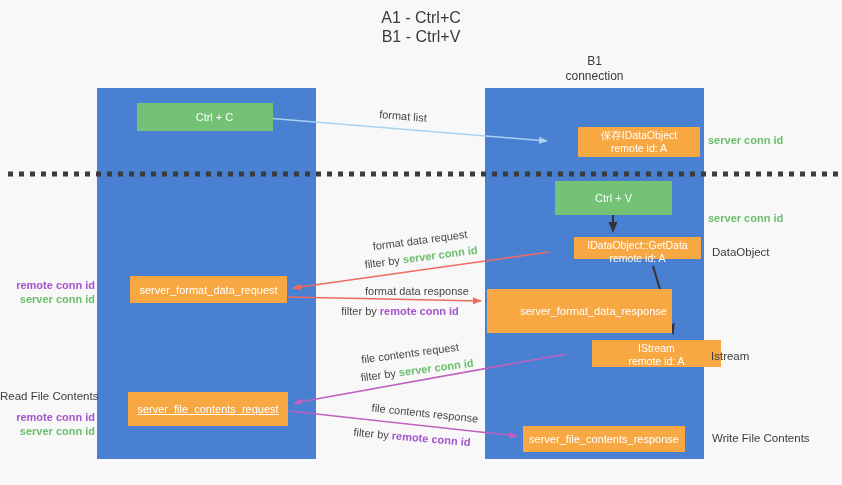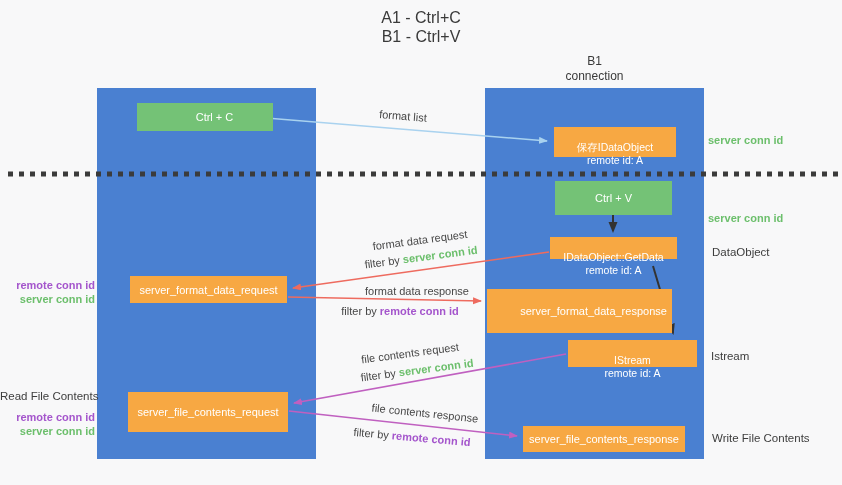--- a/index.html
+++ b/index.html
@@ -21,21 +21,21 @@
     font-size:12px; line-height:15px; color:#3a3a3a;
   }
   .overlay{position:absolute; left:0; top:0; width:842px; height:485px; pointer-events:none;}
   .node{
     position:absolute; color:#fff; text-align:center; font-size:11px;
     white-space:nowrap; z-index:2;
   }
   .green-node{background:#74c276;}
   .orange-node{background:#f7a843;}
   .single{display:flex; align-items:center; justify-content:center;}
-  .two-line{font-size:10.5px; line-height:13px; padding-top:14px; box-sizing:border-box;}
+  .two-line{font-size:10.5px; line-height:13px; padding-top:2px; box-sizing:border-box;margin-left:24px;}
   .alabel{
     position:absolute; white-space:nowrap; font-size:11px; color:#474747;
     transform:translate(-50%,-50%) rotate(var(--r,0deg)); z-index:3;
   }
   .side-label{
     position:absolute; white-space:nowrap; font-size:11.5px; color:#3d3d3d; z-index:3;
   }
   .left-label{
     position:absolute; left:0; width:95px; text-align:right;
     white-space:nowrap; font-size:11.5px; color:#3d3d3d; z-index:3;
@@ -116,21 +116,21 @@
 
   <div class="node orange-node single" style="left:487px; top:289px; width:157px; height:44px;padding-left:28px;">
     <span>server_format_data_response</span>
   </div>
 
   <div class="node orange-node two-line" style="left:568px; top:340px; width:129px; height:27px;">
     <div>IStream</div>
     <div>remote id: A</div>
   </div>
 
-  <div class="node orange-node single" style="left:128px; top:392px; width:160px; height:40px;">
+  <div class="node orange-node single" style="left:128px; top:392px; width:160px; height:34px;text-decoration:underline;">
     <span>server_file_contents_request</span>
   </div>
 
   <div class="node orange-node single" style="left:523px; top:426px; width:162px; height:26px;">
     <span>server_file_contents_response</span>
   </div>
 
   <div class="alabel" style="left:403px; top:116px; --r:4.5deg;">format list</div>
 
   <div class="alabel" style="left:420px; top:240px; --r:-7.5deg;">format data request</div>

